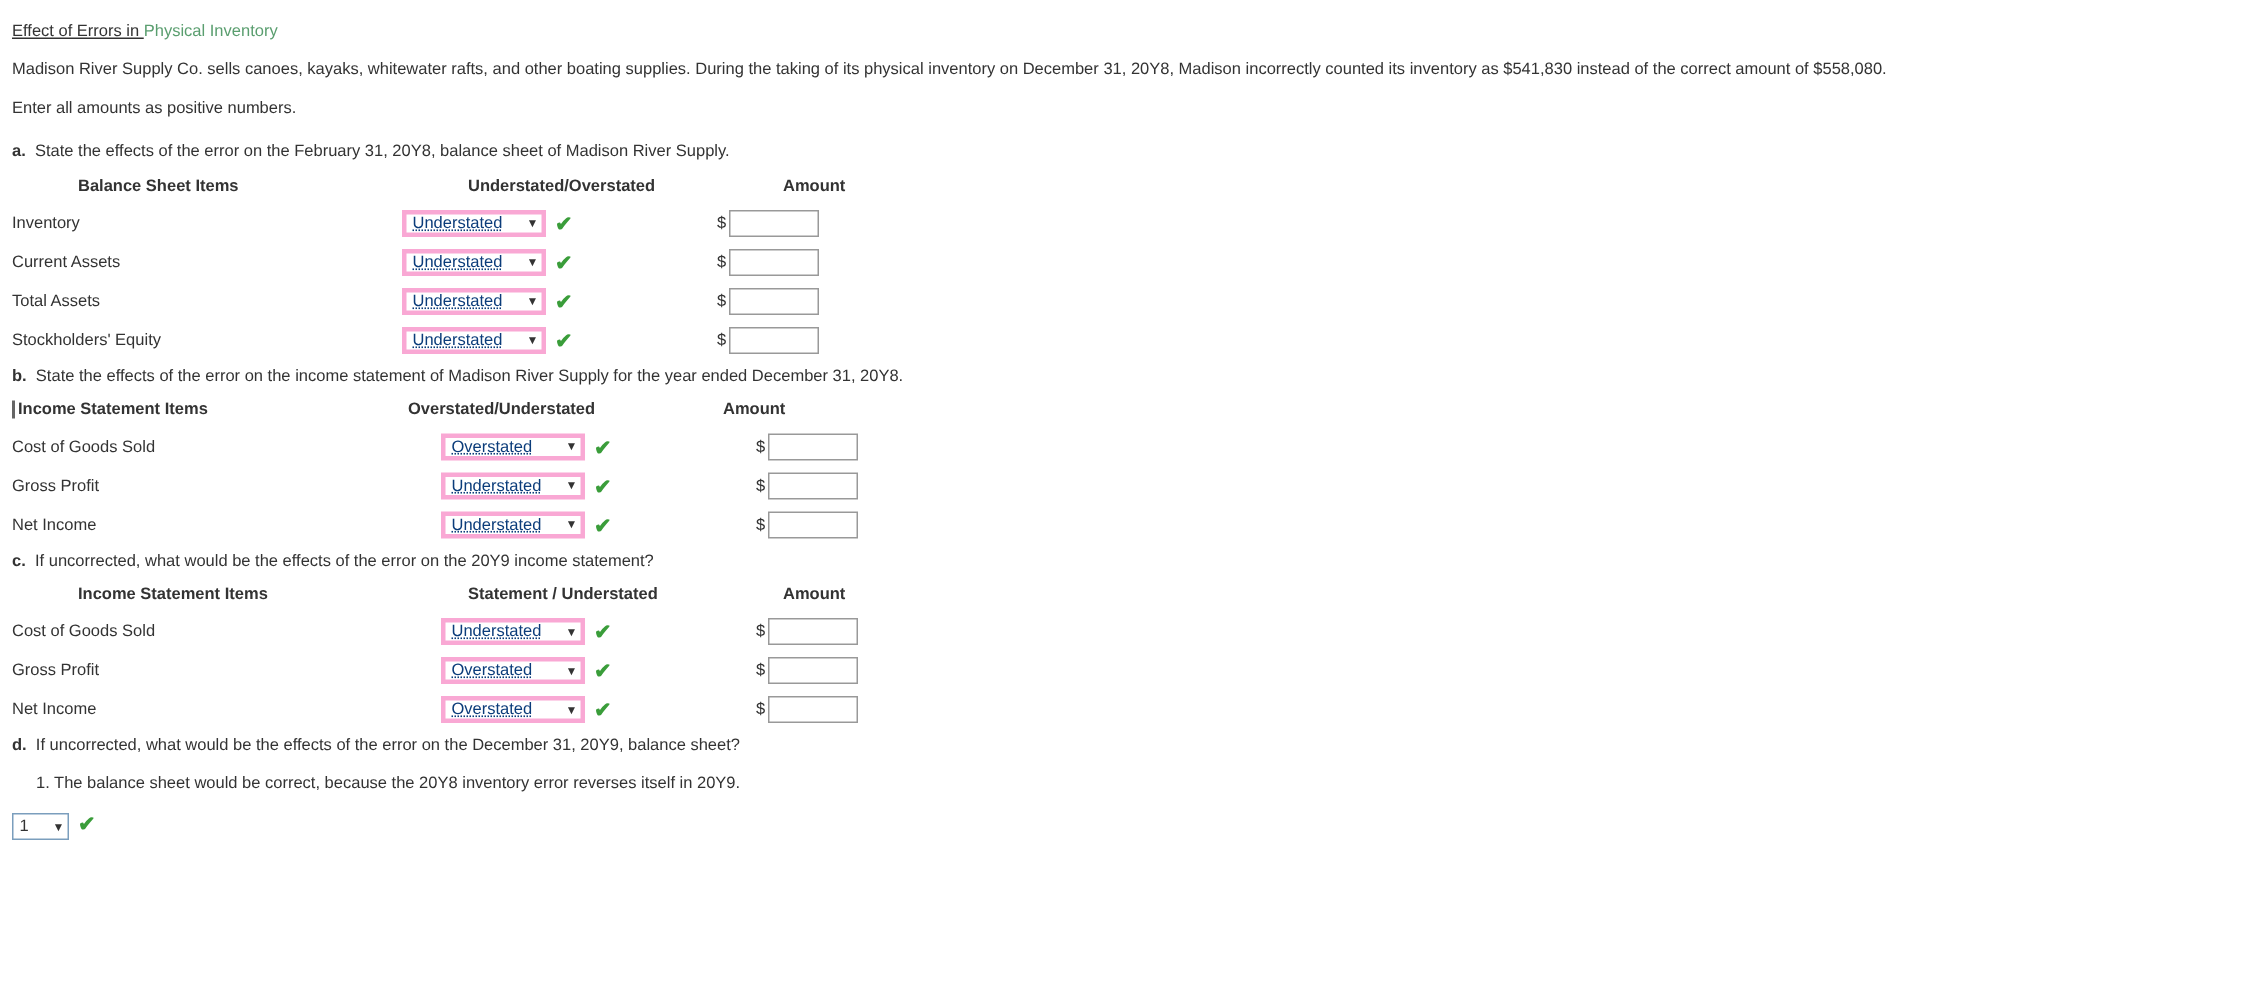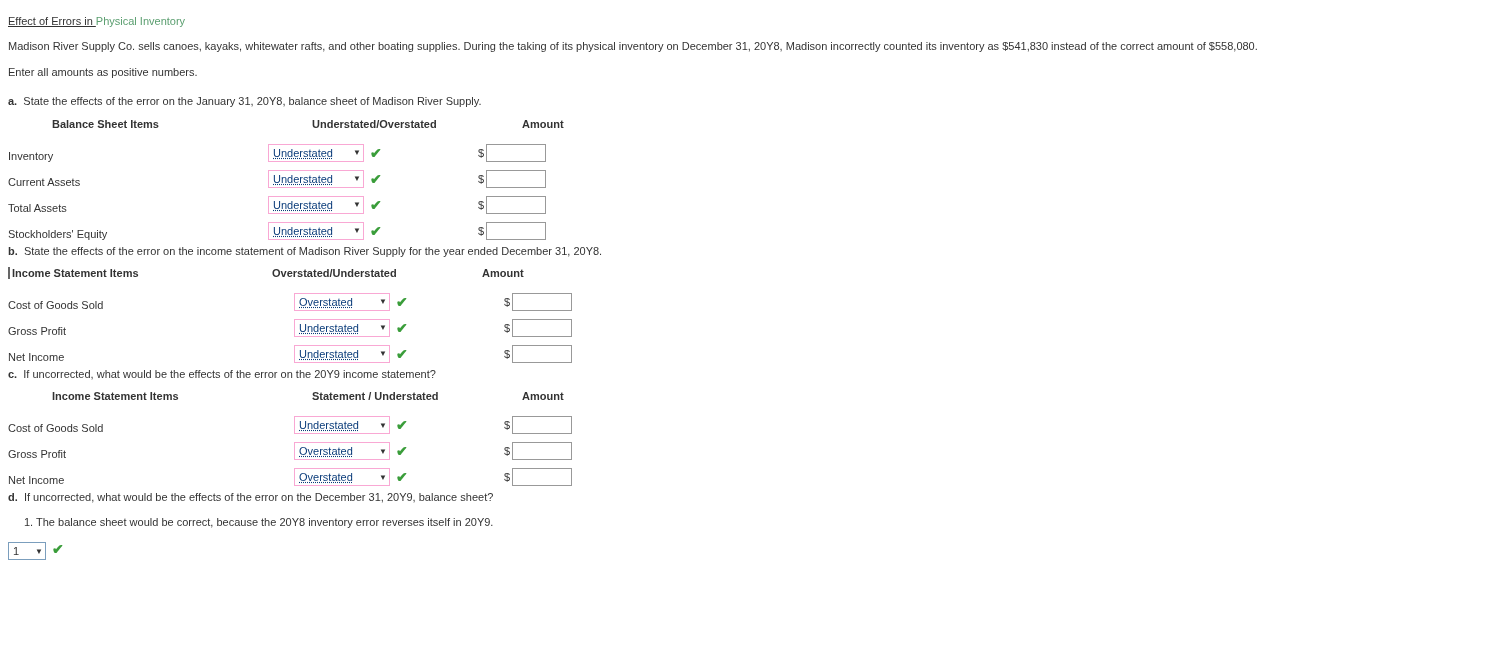--- a/index.html
+++ b/index.html
@@ -14,27 +14,27 @@
   .title-link { color: #5a9e6f; }
   p { margin: 6px 0 10px 0; line-height: 1.4; }
   .instr { margin: 4px 0 14px 0; }
   .partlabel { margin: 4px 0 8px 0; }
   .partlabel b { font-weight: bold; }
   .headrow { display:flex; align-items:center; margin: 4px 0 6px 0; font-weight:bold;padding-left:44px; }
   .headrow.borderleft { border-left: 2px solid #666; padding-left:2px; }
   .col-item { width: 260px; }
   .col-select { width: 210px; }
   .col-amt { width: 120px; }
-  .row { display:flex; align-items:flex-end; height:26px; }
+  .row { display:flex; align-items:center; height:26px; }
   .row .col-item { color:#333; }
   .col-select-wrap { width:210px; display:flex; align-items:center; }
   .dd {
     display:inline-flex; align-items:center; justify-content:space-between;
     min-width:88px; height:18px; padding:0 2px 0 4px;
-    border:1px solid #f9a8d4; background:#fff; box-sizing:border-box;
+    border:3px solid #f9a8d4; background:#fff; box-sizing:border-box;
     font-size:11px; cursor:pointer;
   }
   .dd.wide { min-width:96px; }
   .dd .dd-text { color:#0b3c7a; text-decoration: underline dotted; text-decoration-color:#0b3c7a; }
   .dd .caret { font-size:8px; color:#333; margin-left:6px; }
   .check { color:#3a9d3a; font-weight:bold; font-size:14px; margin-left:6px; }
   .amt-wrap { width:120px; display:flex; align-items:center; }
   .dollar { margin-right:2px; color:#333; }
   .amtbox {
     width:60px; height:18px; border:1px solid #999; box-sizing:border-box;
@@ -53,21 +53,21 @@
 </head>
 <body>
 
 <p>
   <span class="title-prefix">Effect of Errors in </span><span class="title-link">Physical Inventory</span>
 </p>
 
 <p>Madison River Supply Co. sells canoes, kayaks, whitewater rafts, and other boating supplies. During the taking of its physical inventory on December 31, 20Y8, Madison incorrectly counted its inventory as $541,830 instead of the correct amount of $558,080.</p>
 <p class="instr">Enter all amounts as positive numbers.</p>
 
-<p class="partlabel"><b>a.</b>&nbsp;&nbsp;<span>State the effects of the error on the January 31, 20Y8, balance sheet of Madison River Supply.</span></p>
+<p class="partlabel"><b>a.</b>&nbsp;&nbsp;<span>State the effects of the error on the February 31, 20Y8, balance sheet of Madison River Supply.</span></p>
 <div class="headrow">
   <div class="col-item">Balance Sheet Items</div>
   <div class="col-select">Understated/Overstated</div>
   <div class="col-amt">Amount</div>
 </div>
 <div id="rowsA">
     <div class="row">
       <div class="col-item">Inventory</div>
       <div class="col-select-wrap">
         <div class="dd wide">

